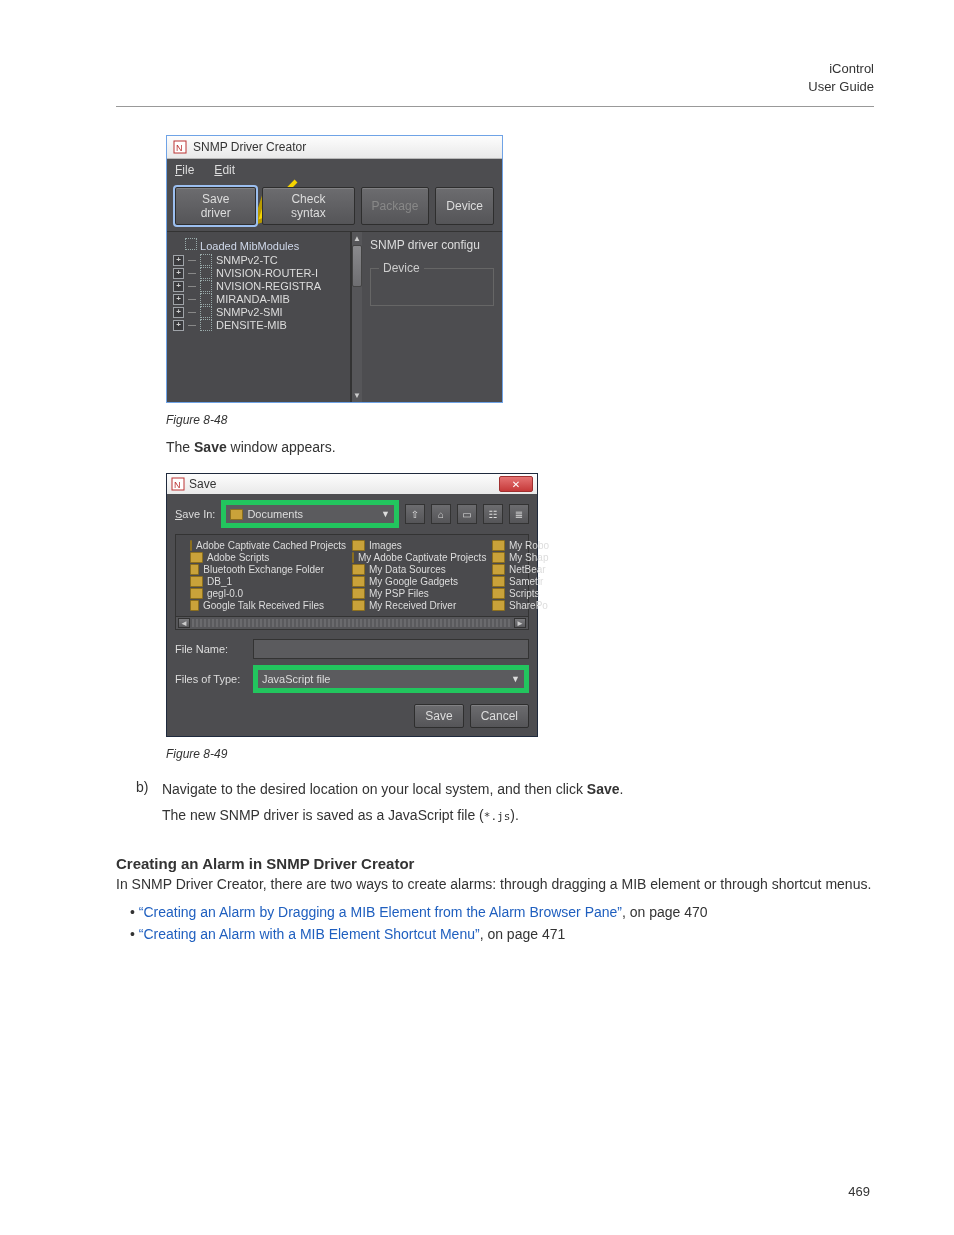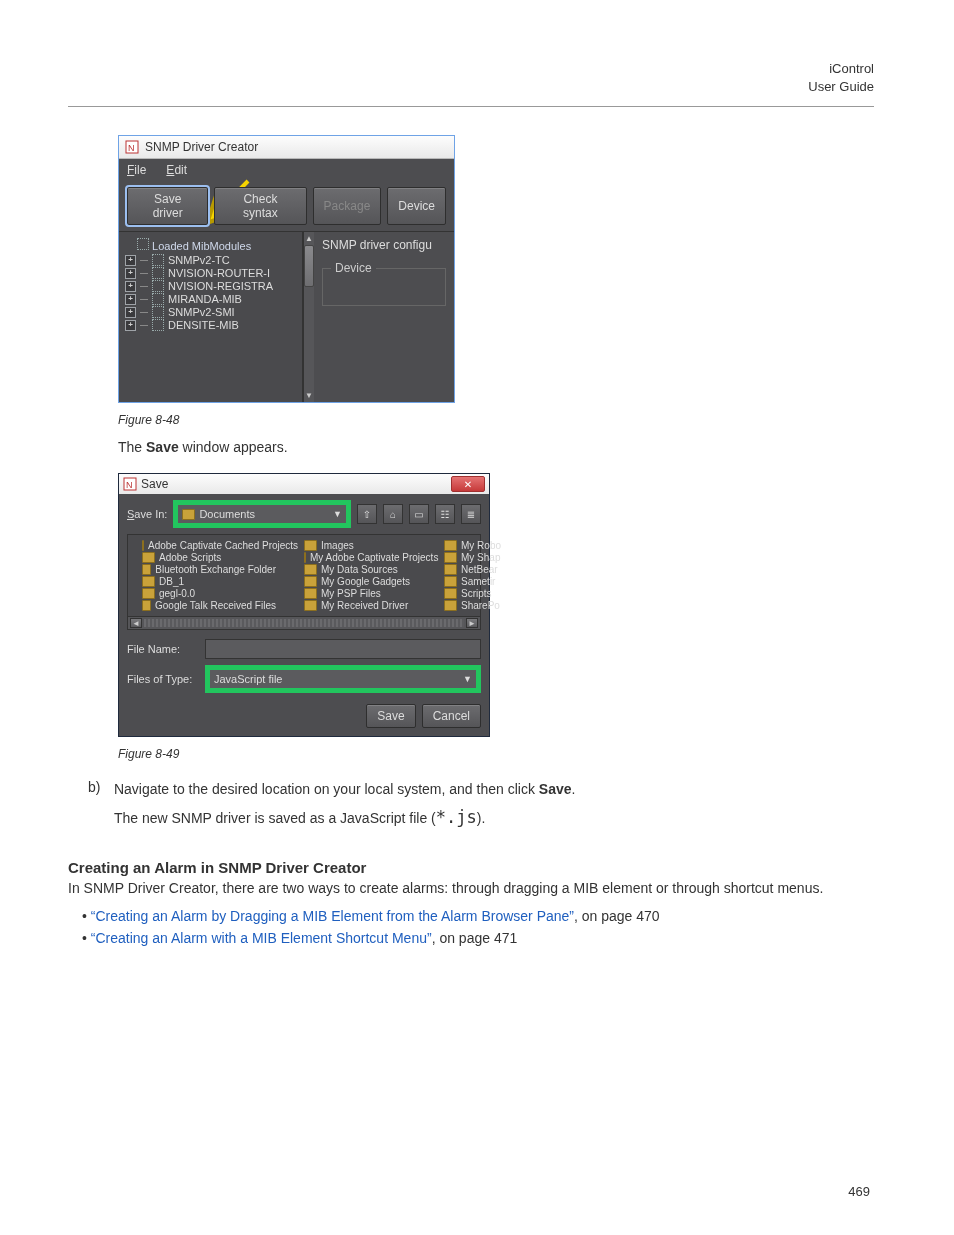--- a/index.html
+++ b/index.html
@@ -6,21 +6,21 @@
     margin: 0;
     font-family: "Segoe UI", Arial, sans-serif;
     font-size: 14px;
     color: #333;
     background: #fff;
   }
   .page {
     width: 954px;
     height: 1235px;
     box-sizing: border-box;
-    padding: 60px 80px 40px 68px;
+    padding: 60px 80px 40px 116px;
     position: relative;
   }
   .running-head {
     text-align: right;
     font-size: 13px;
     line-height: 1.4;
   }
   .running-head .title { font-weight: 400; }
   .running-head .subtitle { }
   .hr {
@@ -192,21 +192,21 @@
     flex:1;height:18px;background:#5b5b5e;border:1px solid #333;color:#ddd;
     padding:0 4px;font-size:11px;
   }
   .btn-row { display:flex;justify-content:flex-end;gap:6px;padding:8px; }
 
   
   .step-block { margin:18px 0 0 20px; }
   .step-label { display:inline-block; width:22px; vertical-align:top; }
   .step-body { display:inline-block; width: calc(100% - 30px); }
   .step-body p { margin:2px 0 10px 0; }
-  code.inline { font-family: Consolas, monospace; font-size:17px; }
+  code.inline { font-family: Consolas, monospace; font-size:11px; }
 
   h3.subhead {
     font-size:15px; font-weight:700; color:#333;
     margin:22px 0 4px 0;
   }
   .para { margin:4px 0 12px 0; }
 
   ul.links { list-style:none; padding:0; margin:0 0 0 14px; }
   ul.links li { margin:6px 0; text-indent:-12px; padding-left:12px; }
   ul.links li::before { content:"•  "; color:#333; }

